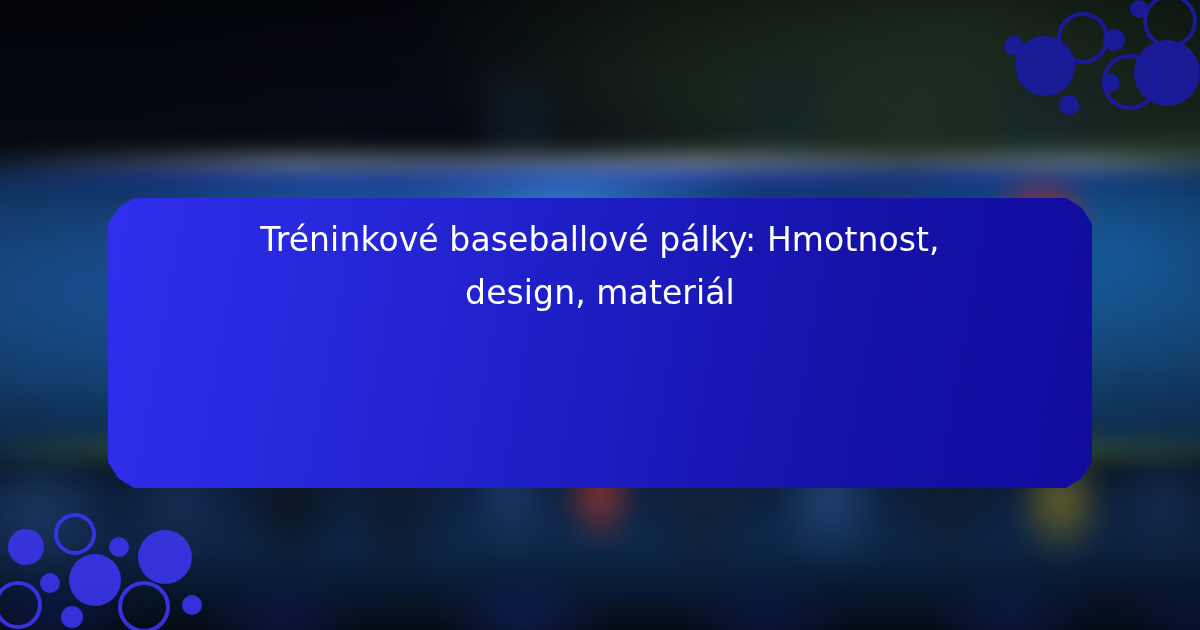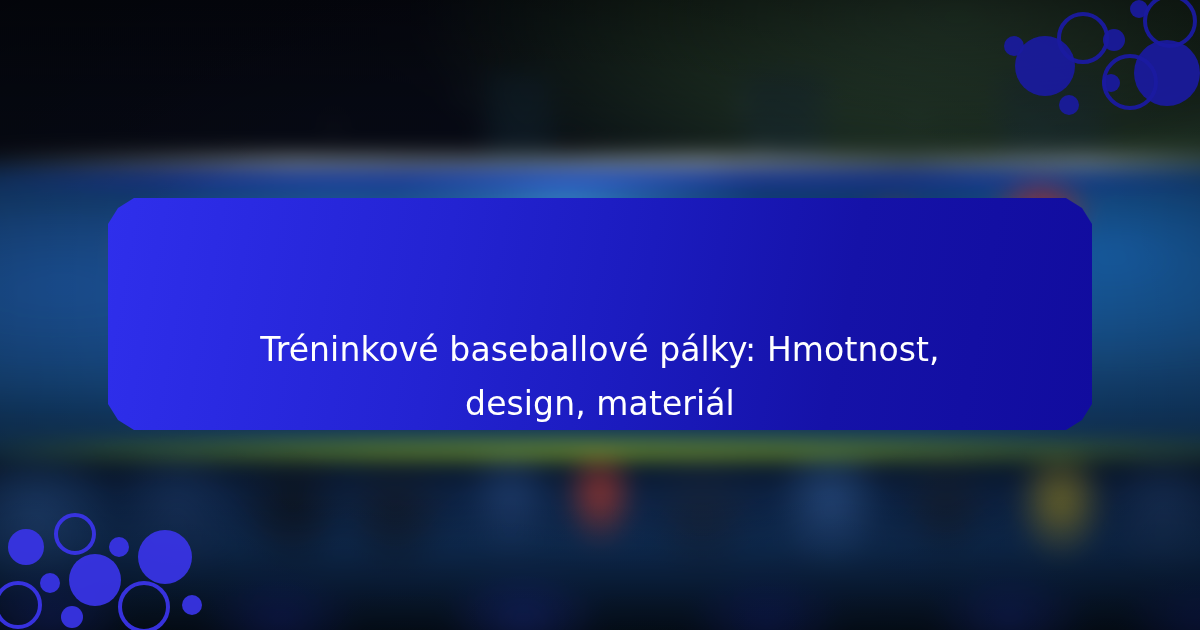--- a/index.html
+++ b/index.html
@@ -176,25 +176,25 @@
   
   .dots { position:absolute; }
   .dots svg { display:block; }
   #dots-tr { top:0; right:0; }
   #dots-bl { left:0; bottom:0; }
 
   
   #title-card {
     position:absolute;
     left:108px; top:198px;
-    width:984px; height:232px;
+    width:984px; height:290px;
     display:flex;
-    align-items:flex-end;
+    align-items:flex-start;
     justify-content:center;
-    padding:0 58px;
+    padding:15px 58px;
     background:linear-gradient(100deg, #2f2fec 0%, #2a2ae2 14%, #2323d2 34%, #1b1bbe 54%, #1512a8 74%, #110c9e 100%);
     clip-path:polygon(
       0 26px, 10px 10px, 26px 0,
       calc(100% - 26px) 0, calc(100% - 10px) 10px, 100% 26px,
       100% calc(100% - 26px), calc(100% - 10px) calc(100% - 10px), calc(100% - 26px) 100%,
       26px 100%, 10px calc(100% - 10px), 0 calc(100% - 26px)
     );
     border-radius:22px;
   }
 

